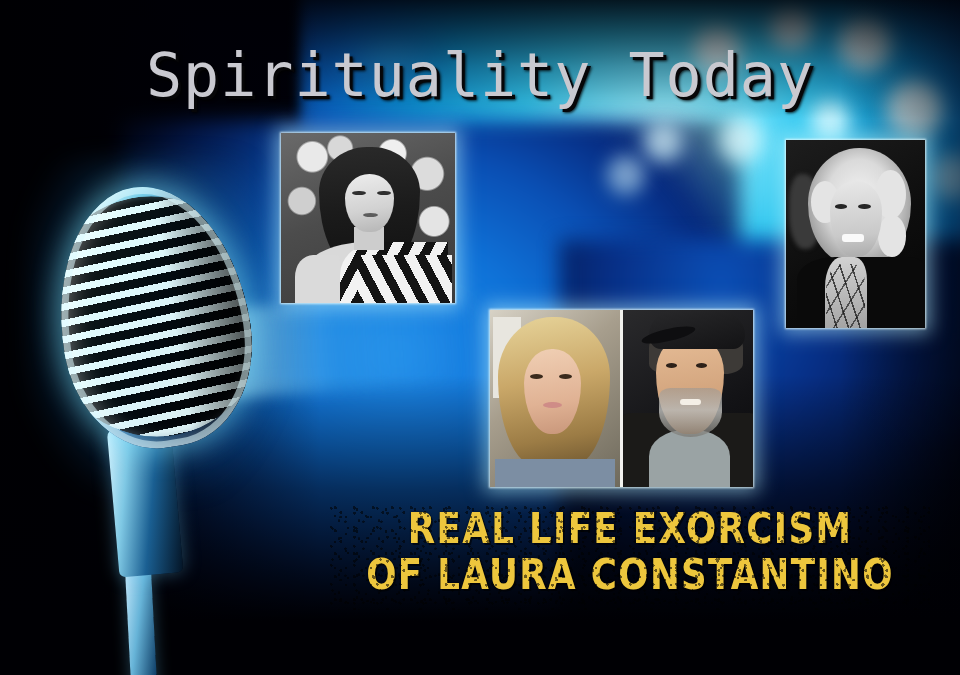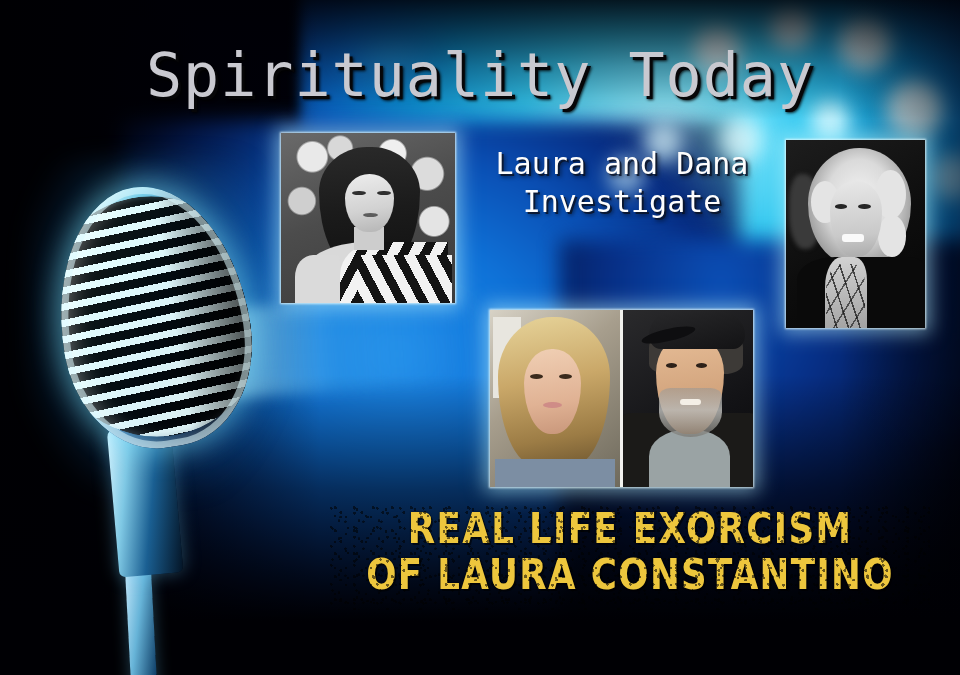--- a/index.html
+++ b/index.html
@@ -408,24 +408,20 @@
       <div class="p3r-eyeL"></div>
       <div class="p3r-eyeR"></div>
       <div class="p3r-beard"></div>
       <div class="p3r-teeth"></div>
     </div>
     <div class="p3-divider"></div>
   </div>
 
   <div class="title">Spirituality Today</div>
 
-  <div class="subtitle">
-    <span>Laura and Dana</span>
-    <span>Investigate</span>
-  </div>
 
   <div class="headline">
     <span>REAL LIFE EXORCISM</span>
     <span>OF LAURA CONSTANTINO</span>
   </div>
   <div class="grunge"></div>
 
 </div>
 
 </body></html>

